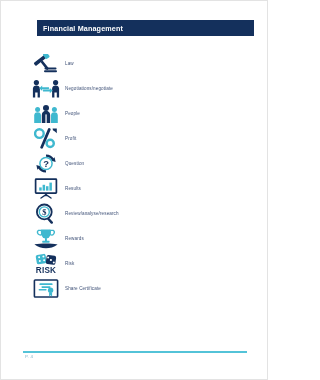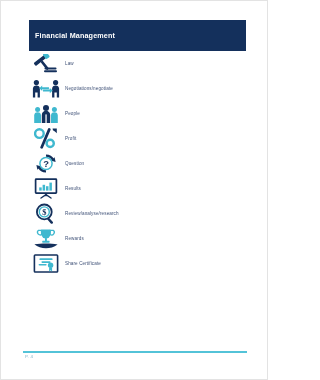--- a/index.html
+++ b/index.html
@@ -19,24 +19,24 @@
     width: 268px;
     height: 380px;
     background: #ffffff;
     box-sizing: border-box;
     border: 1px solid #e3e3e3;
   }
 
   
   #header-banner {
     position: absolute;
-    left: 28px;
+    left: 36px;
     top: 19px;
     width: 217px;
-    height: 31px;
+    height: 16px;
     background: #14305c;
     display: flex;
     align-items: center;
   }
   #header-title {
     color: #ffffff;
     font-size: 7.2px;
     font-weight: bold;
     letter-spacing: 0.15px;
     padding-left: 6px;
@@ -214,20 +214,37 @@
           <path d="M8.4 2.3 H5.6 a2.6 2.6 0 0 0 3.1 4.2 Z" fill="none" stroke="#3fb8cf" stroke-width="1.3"></path>
           <path d="M17.4 2.3 H20.2 a2.6 2.6 0 0 1 -3.1 4.2 Z" fill="none" stroke="#3fb8cf" stroke-width="1.3"></path>
           <rect x="12" y="10.1" width="1.9" height="3.1" fill="#3fb8cf"></rect>
           <rect x="9.2" y="12.8" width="7.4" height="1.9" rx="0.6" fill="#3fb8cf"></rect>
           <path d="M1.4 16.3 C5 15.5 9 15.4 13 15.4 C17 15.4 21 15.6 24.6 16.5 C21 19.4 16.8 20.2 13 20.2 C8.6 20.2 4.4 19 1.4 16.3 Z" fill="#14305c"></path>
         </svg>
       </div>
       <span class="row-label">Rewards</span>
     </div>
 
+    <div class="row">
+      <div class="icon-cell">
+        <svg width="26" height="22" viewBox="0 0 26 22">
+          <rect x="3.2" y="1.4" width="10" height="9.4" rx="1.8" fill="#3fb8cf" transform="rotate(-10 8.2 6.1)"></rect>
+          <circle cx="6.1" cy="4.2" r="1" fill="#ffffff"></circle>
+          <circle cx="10.4" cy="3.5" r="1" fill="#ffffff"></circle>
+          <circle cx="6.8" cy="8" r="1" fill="#ffffff"></circle>
+          <circle cx="11.1" cy="7.3" r="1" fill="#ffffff"></circle>
+          <rect x="13.2" y="2.4" width="9.6" height="9" rx="1.8" fill="#14305c" transform="rotate(8 18 6.9)"></rect>
+          <circle cx="17.9" cy="7" r="1.1" fill="#ffffff"></circle>
+          <circle cx="15.1" cy="4.4" r="1" fill="#ffffff"></circle>
+          <circle cx="20.8" cy="9.6" r="1" fill="#ffffff"></circle>
+          <text x="13" y="20.4" text-anchor="middle" font-family="Liberation Sans, sans-serif" font-size="8.2" font-weight="bold" fill="#14305c" letter-spacing="0.2">RISK</text>
+        </svg>
+      </div>
+      <span class="row-label">Risk</span>
+    </div>
 
     <div class="row">
       <div class="icon-cell">
         <svg width="26" height="21" viewBox="0 0 26 21">
           <rect x="1.4" y="2" width="23.2" height="17" rx="0.8" fill="#ffffff" stroke="#14305c" stroke-width="1.6"></rect>
           <rect x="6.4" y="5.2" width="13.2" height="1.9" rx="0.9" fill="#3fb8cf"></rect>
           <rect x="8.4" y="8.2" width="9.2" height="1.7" rx="0.8" fill="#3fb8cf"></rect>
           <rect x="5.6" y="11" width="8" height="1.5" rx="0.7" fill="#3fb8cf"></rect>
           <circle cx="17.6" cy="12.3" r="2.7" fill="#3fb8cf"></circle>
           <path d="M16.1 14.4 L16.1 18.4 L17.6 17.2 L19.1 18.4 L19.1 14.4 Z" fill="#3fb8cf"></path>

